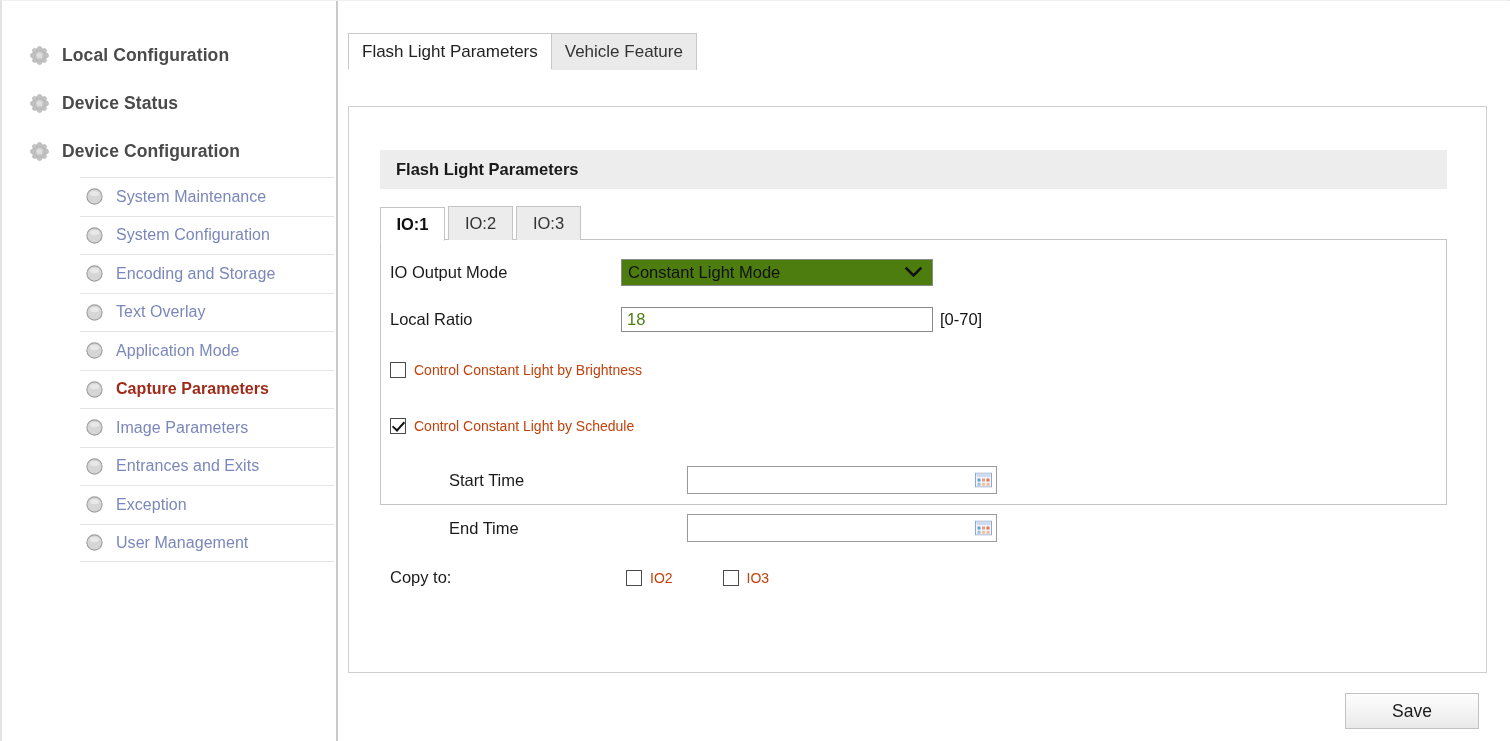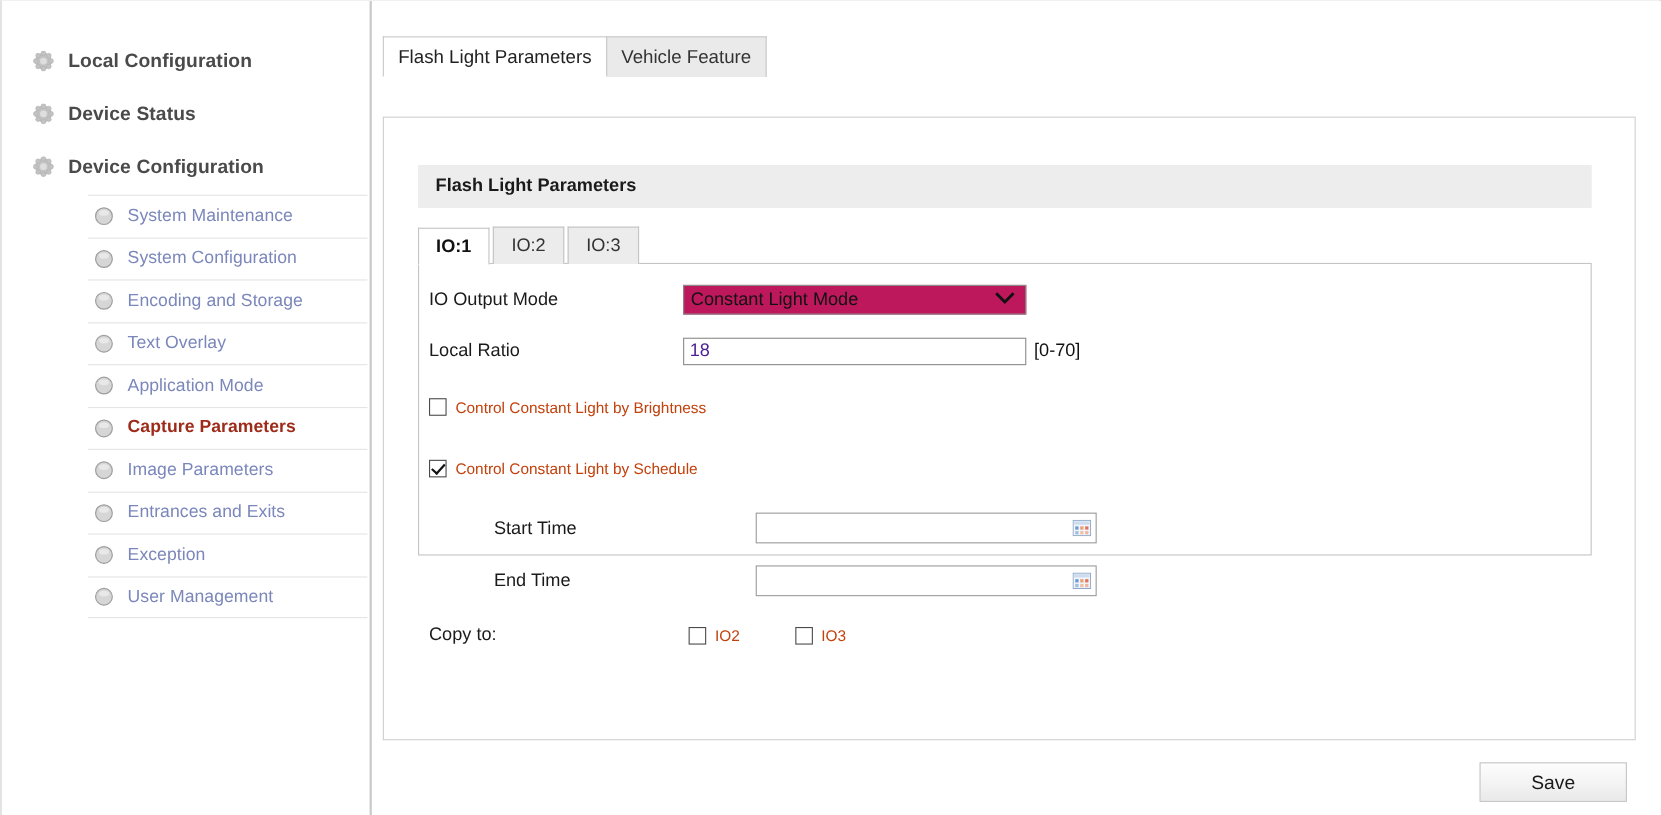--- a/index.html
+++ b/index.html
@@ -189,41 +189,41 @@
     font-size: 16.5px;
     color: #1a1a1a;
     white-space: nowrap;
   }
 
   
   .sel {
     position: relative;
     width: 312px; height: 27px;
     border: 1px solid #8a8a8a;
-    background: #be185d;
+    background: #4d7c0f;
     display: flex;
     align-items: center;
     font-size: 16.5px;
     color: #111;
     padding-left: 6px;
   }
   .sel .chev {
     position: absolute;
     right: 9px; top: 50%;
     transform: translateY(-50%);
   }
   
   .txt {
     width: 312px; height: 25px;
     border: 1px solid #8a8a8a;
     background: #fff;
     display: flex;
     align-items: center;
     font-size: 16.5px;
-    color: #4c1d95;
+    color: #4d7c0f;
     padding-left: 5px;
   }
   .hint {
     margin-left: 7px;
     font-size: 16.5px;
     color: #111;
   }
 
   
   .cb {

